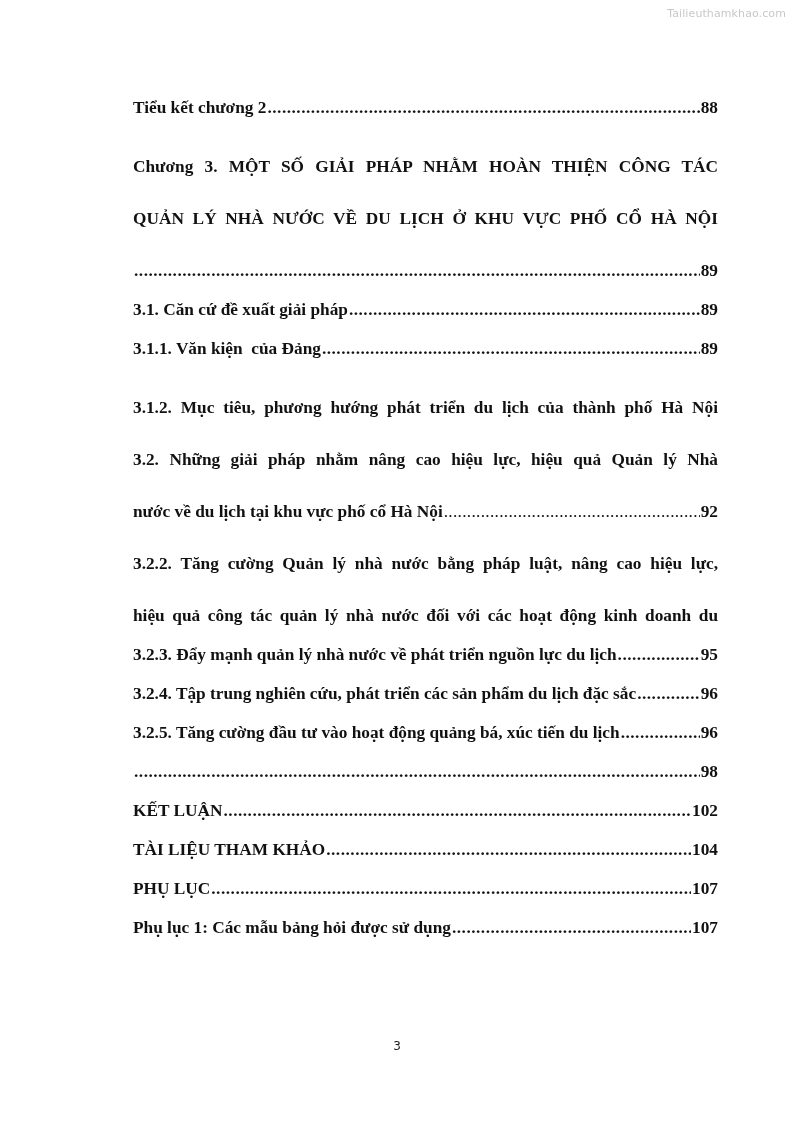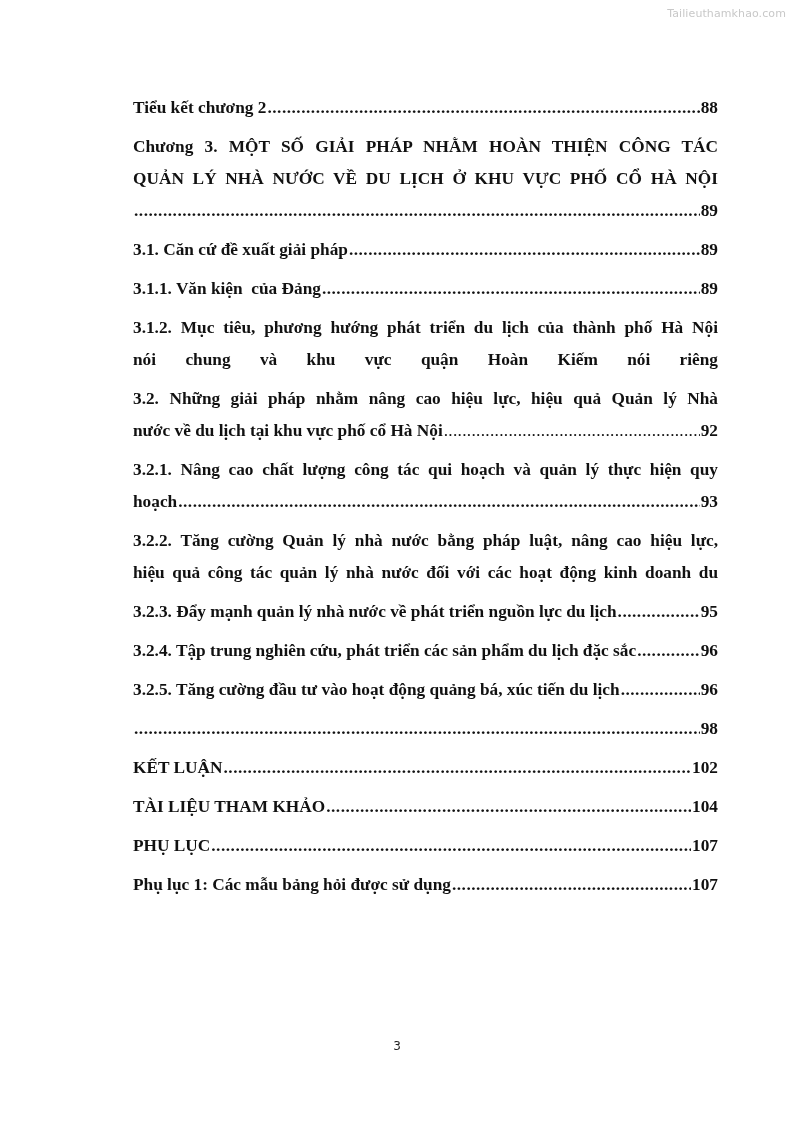--- a/index.html
+++ b/index.html
@@ -9,21 +9,21 @@
     font-family: "DejaVu Sans", sans-serif; font-size: 11px;
     color: #c8c8c8; letter-spacing: 0.1px;
   }
   .toc {
     position: absolute; left: 133px; top: 92px; width: 585px;
     font-family: "Liberation Serif", serif; font-weight: bold;
     font-size: 17.3px; color: #111; line-height: 32px;
   }
   .entry { margin: 0; }
   .entry.single { height: 39px; }
-  .entry.multi .line { height: 32px; }
+  .entry.multi .line { height: 32px; margin-top: 20px; }
   .entry.multi { margin-bottom: 7px; }
   .row { display: flex; align-items: flex-end; white-space: nowrap; }
   .row .text { flex: 0 0 auto; }
   .row .leader {
     flex: 1 1 auto; overflow: hidden; white-space: nowrap;
     font-weight: bold; margin: 0 1px; letter-spacing: 0.5px;
   }
   .row .leader::after {
     content: "........................................................................................................................................................................................................................";
   }
@@ -76,46 +76,33 @@
       <span class="text" style="white-space:pre">3.1.1. Văn kiện  của Đảng</span>
       <span class="leader"></span>
       <span class="page">89</span>
     </div>
   </div>
 
   <div class="entry multi">
     <div class="line">
         <span class="justify">3.1.2. Mục tiêu, phương hướng phát triển du lịch của thành phố Hà Nội</span>
       </div>
-    <div class="line">
-        <span class="justify">nói chung và khu vực quận Hoàn Kiếm nói riêng</span>
-      </div>
   </div>
 
   <div class="entry multi">
     <div class="line">
         <span class="justify">3.2. Những giải pháp nhằm nâng cao hiệu lực, hiệu quả Quản lý Nhà</span>
       </div>
     <div class="line row">
       <span class="text">nước về du lịch tại khu vực phố cổ Hà Nội</span>
       <span class="leader thin"></span>
       <span class="page">92</span>
     </div>
   </div>
 
-  <div class="entry multi">
-    <div class="line">
-        <span class="justify">3.2.1. Nâng cao chất lượng công tác qui hoạch và quản lý thực hiện quy</span>
-      </div>
-    <div class="line row">
-      <span class="text">hoạch</span>
-      <span class="leader"></span>
-      <span class="page">93</span>
-    </div>
-  </div>
 
   <div class="entry multi">
     <div class="line">
         <span class="justify">3.2.2. Tăng cường Quản lý nhà nước bằng pháp luật, nâng cao hiệu lực,</span>
       </div>
     <div class="line">
         <span class="justify">hiệu quả công tác quản lý nhà nước đối với các hoạt động kinh doanh du</span>
       </div>
   </div>
 

